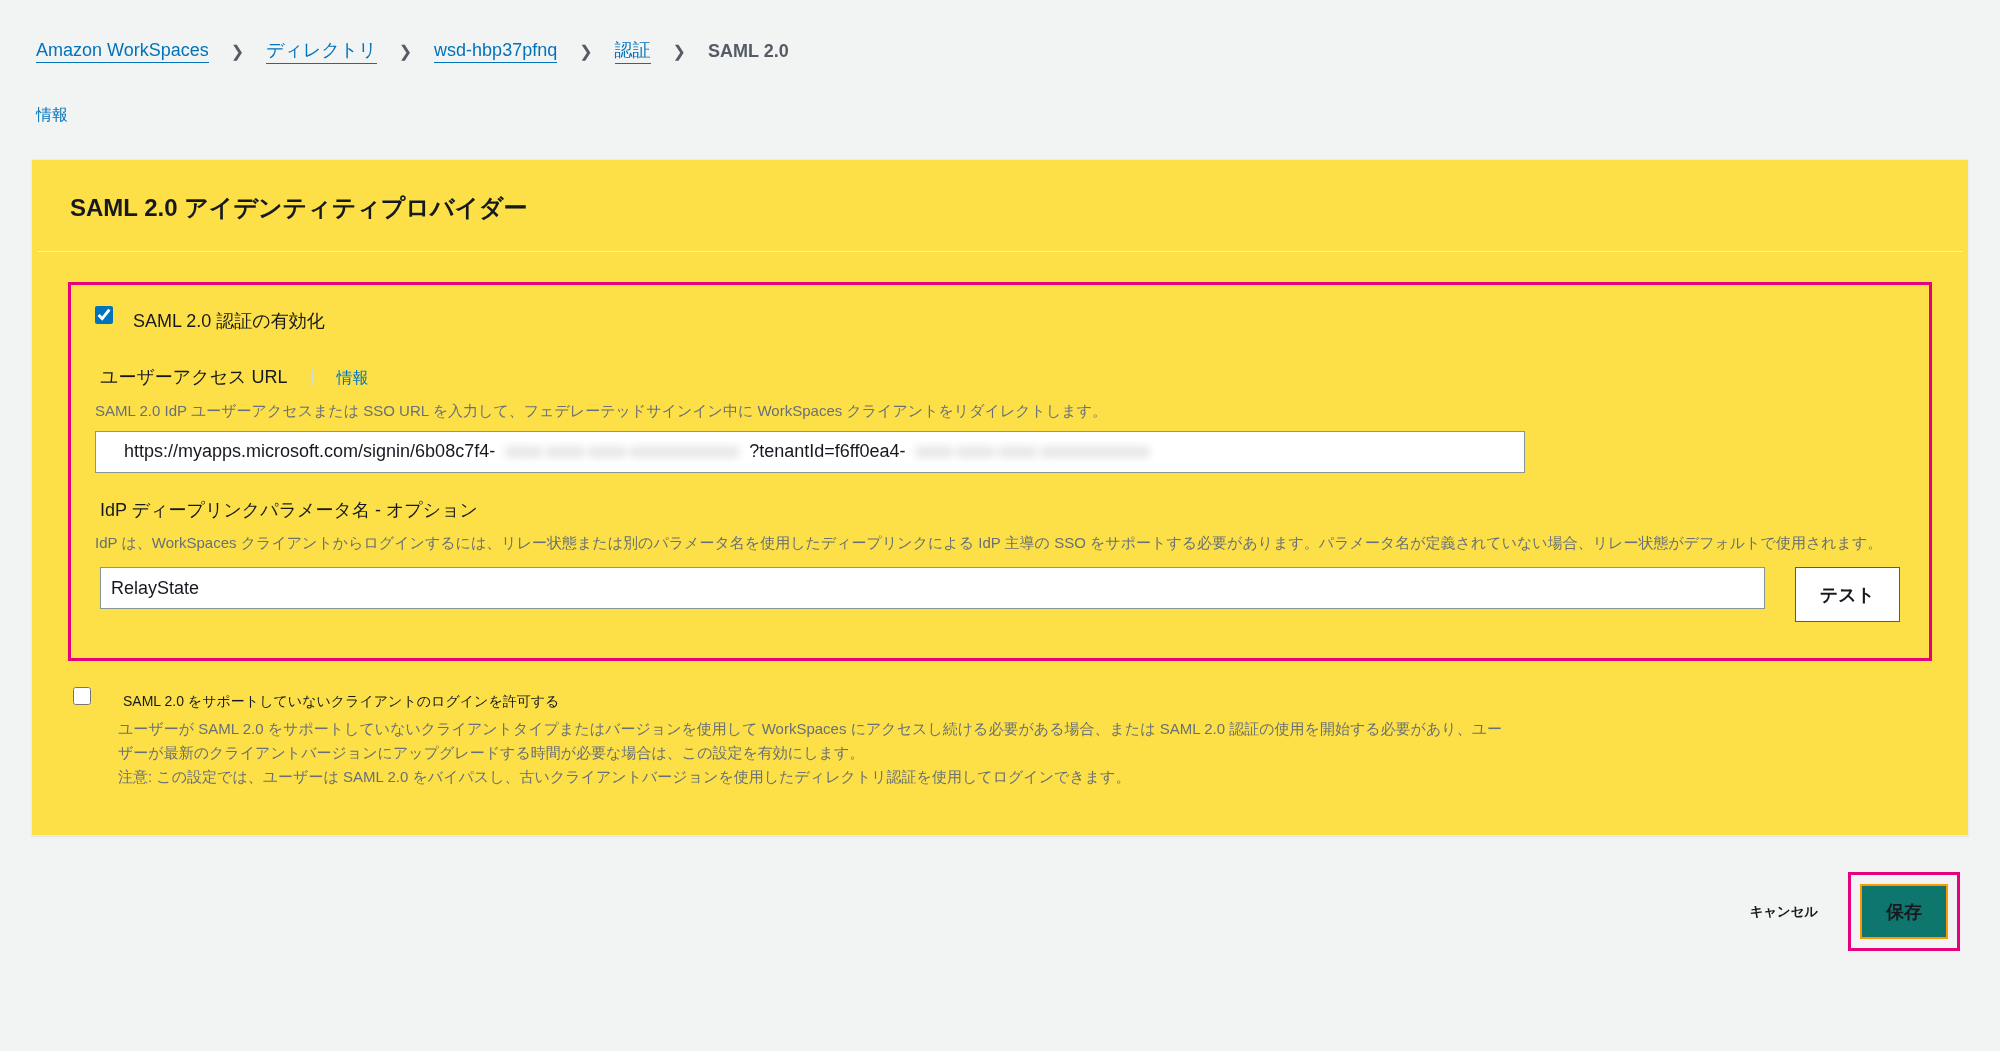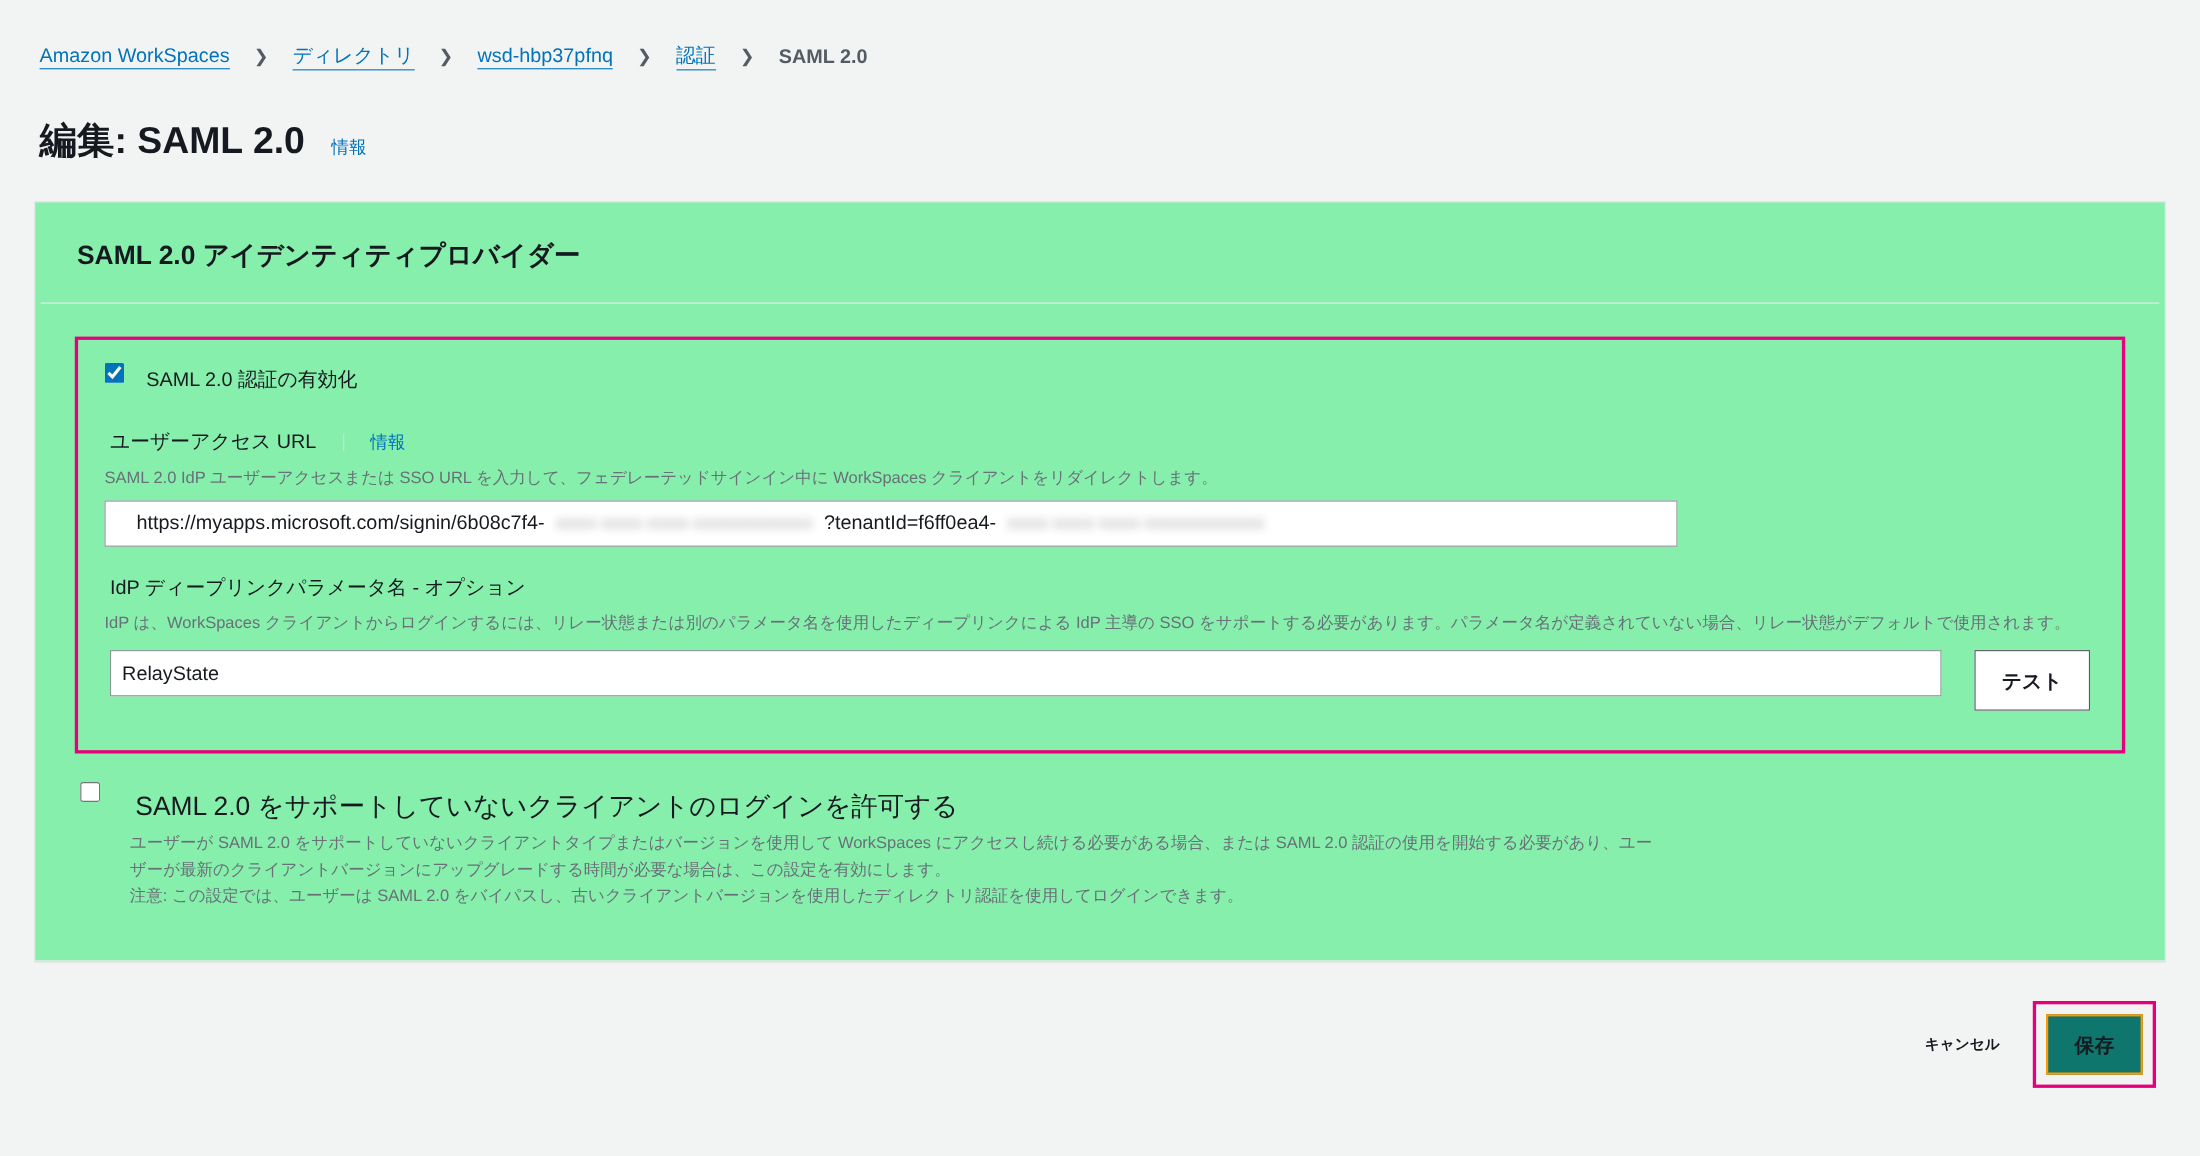--- a/index.html
+++ b/index.html
@@ -53,21 +53,21 @@
   .info-link {
     color: #0073bb;
     font-size: 16px;
     text-decoration: none;
     border-bottom: 1px solid transparent;
     text-align: center;
   }
 
   
   .panel {
-    background: #86efac;
+    background: #fde047;
     border: 1px solid #eaeded;
     box-shadow: 0 1px 1px rgba(0,0,0,0.05);
   }
   .panel-header {
     padding: 22px 28px 22px 28px;
     border-bottom: 1px solid #eaeded;
   }
   .panel-header h2 {
     font-size: 24px;
     font-weight: 700;
@@ -174,21 +174,21 @@
     gap: 12px;
   }
   .allow-fallback input[type=checkbox] {
     width: 18px;
     height: 18px;
     border: 2px solid #879596;
     margin-top: 4px;
   }
   .allow-fallback .fb-body { max-width: 1400px; }
   .allow-fallback .fb-title {
-    font-size: 24px;
+    font-size: 14px;
     margin-bottom: 6px;
   }
   .allow-fallback .fb-desc {
     font-size: 15px;
     color: #687078;
     line-height: 1.6;
   }
 
   .footer-actions {
     display: flex;
@@ -228,21 +228,20 @@
     <a href="#">ディレクトリ</a>
     <span class="sep">❯</span>
     <a href="#">wsd-hbp37pfnq</a>
     <span class="sep">❯</span>
     <a href="#">認証</a>
     <span class="sep">❯</span>
     <span class="current">SAML 2.0</span>
   </nav>
 
   <div class="page-title-row">
-    <h1 class="page-title">編集: SAML 2.0</h1>
     <a href="#" class="info-link">情報</a>
   </div>
 
   <section class="panel">
     <header class="panel-header">
       <h2>SAML 2.0 アイデンティティプロバイダー</h2>
     </header>
     <div class="panel-body">
 
       <div class="highlight-box">

